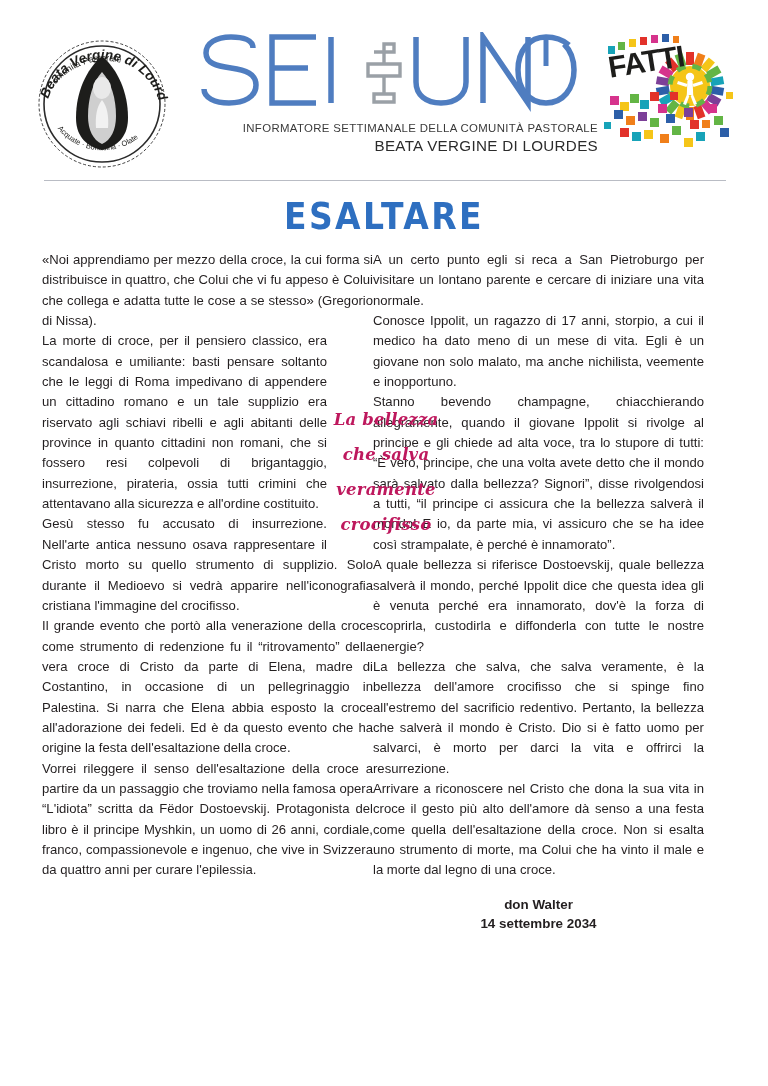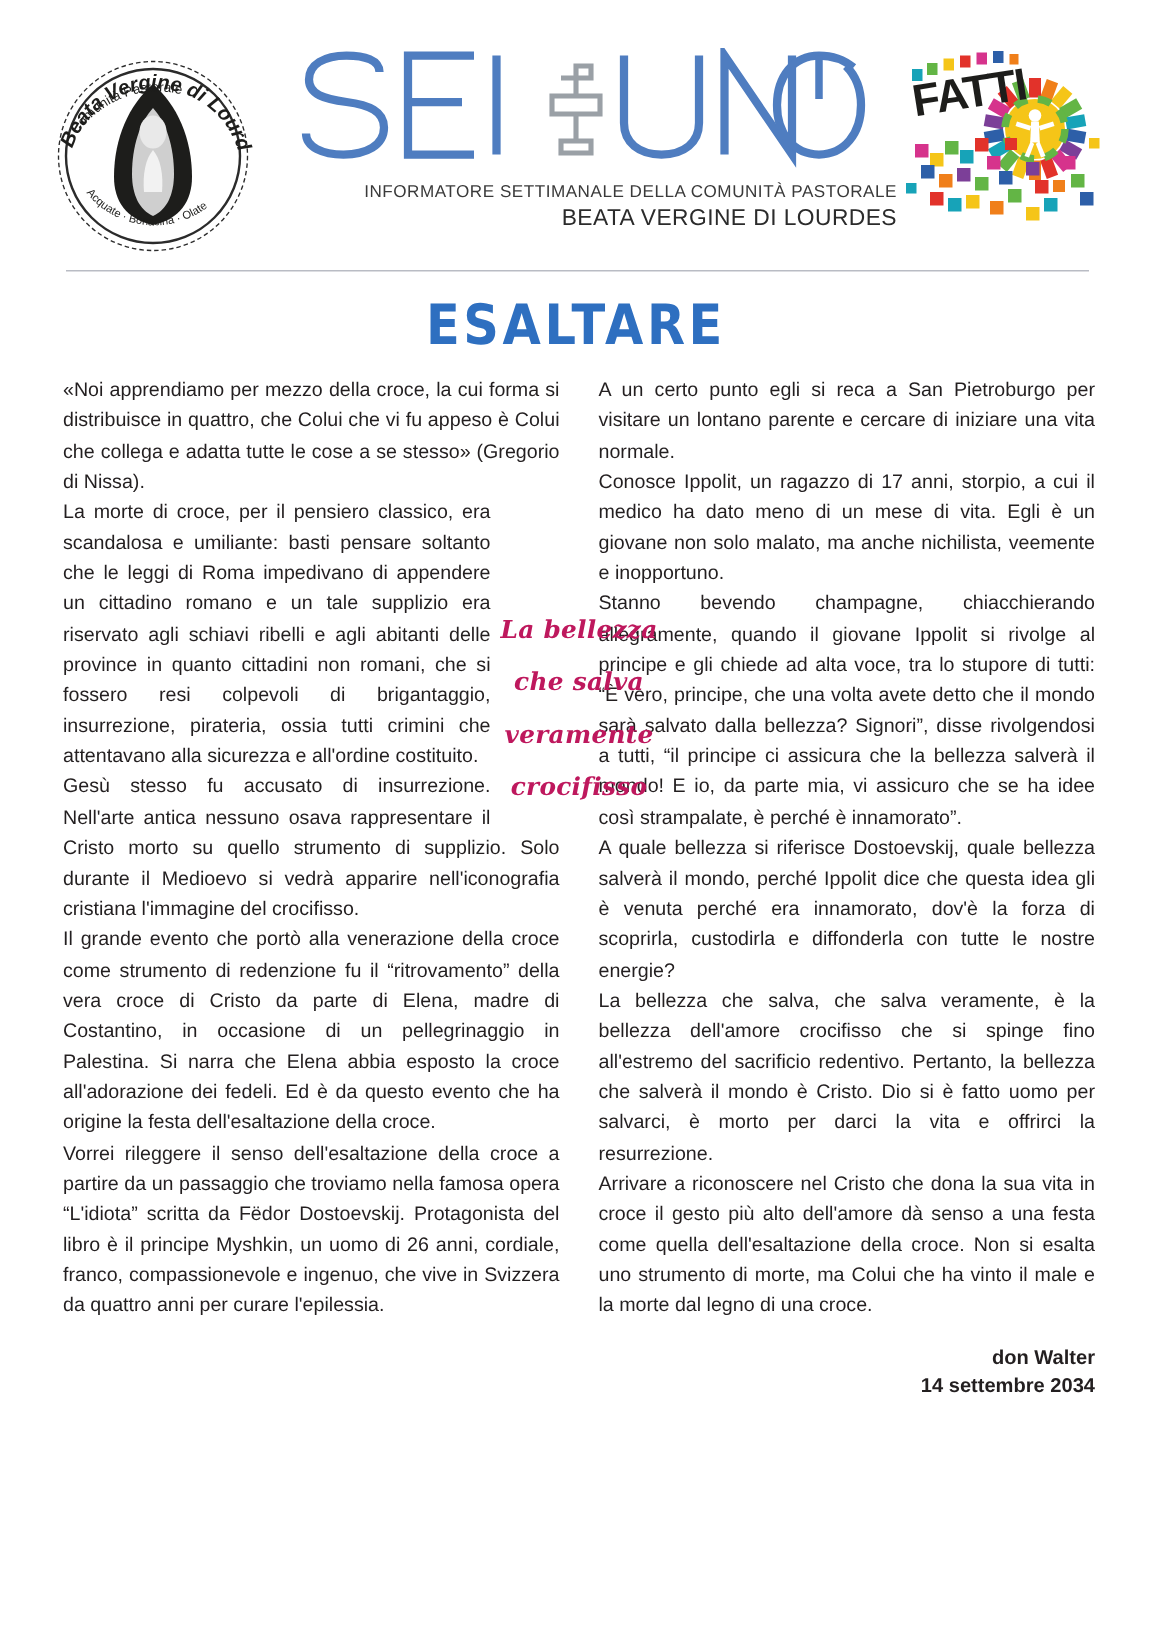--- a/index.html
+++ b/index.html
@@ -54,21 +54,20 @@
     font-weight:700;
     font-family:"DejaVu Sans", sans-serif;
     margin:16px 0 14px 0;
     transform:scaleY(1.12);
   }
 
   
   .columns{
     position:relative;
     display:flex;
-    gap:26px;
     padding:0 40px 0 42px;
     box-sizing:border-box;
   }
   .col{width:331px;flex:0 0 331px;position:relative;}
   .col p{
     margin:0;
     font-size:13.1px;
     line-height:20.35px;
     text-align:justify;
     text-justify:inter-word;
@@ -97,21 +96,21 @@
     font-weight:700;
     font-size:16.5px;
     line-height:35px;
     letter-spacing:.2px;
     pointer-events:none;
   }
   .pullquote div{white-space:nowrap;}
 
   
   .signature{
-    text-align:right;
+    text-align:center;
     font-weight:700;
     font-size:13.4px;
     line-height:19px;
     margin-top:14px;
   }
 
   .crest-ring{fill:none;stroke:#2b2b2b;stroke-width:1.6;}
 </style>
 </head>
 <body>

